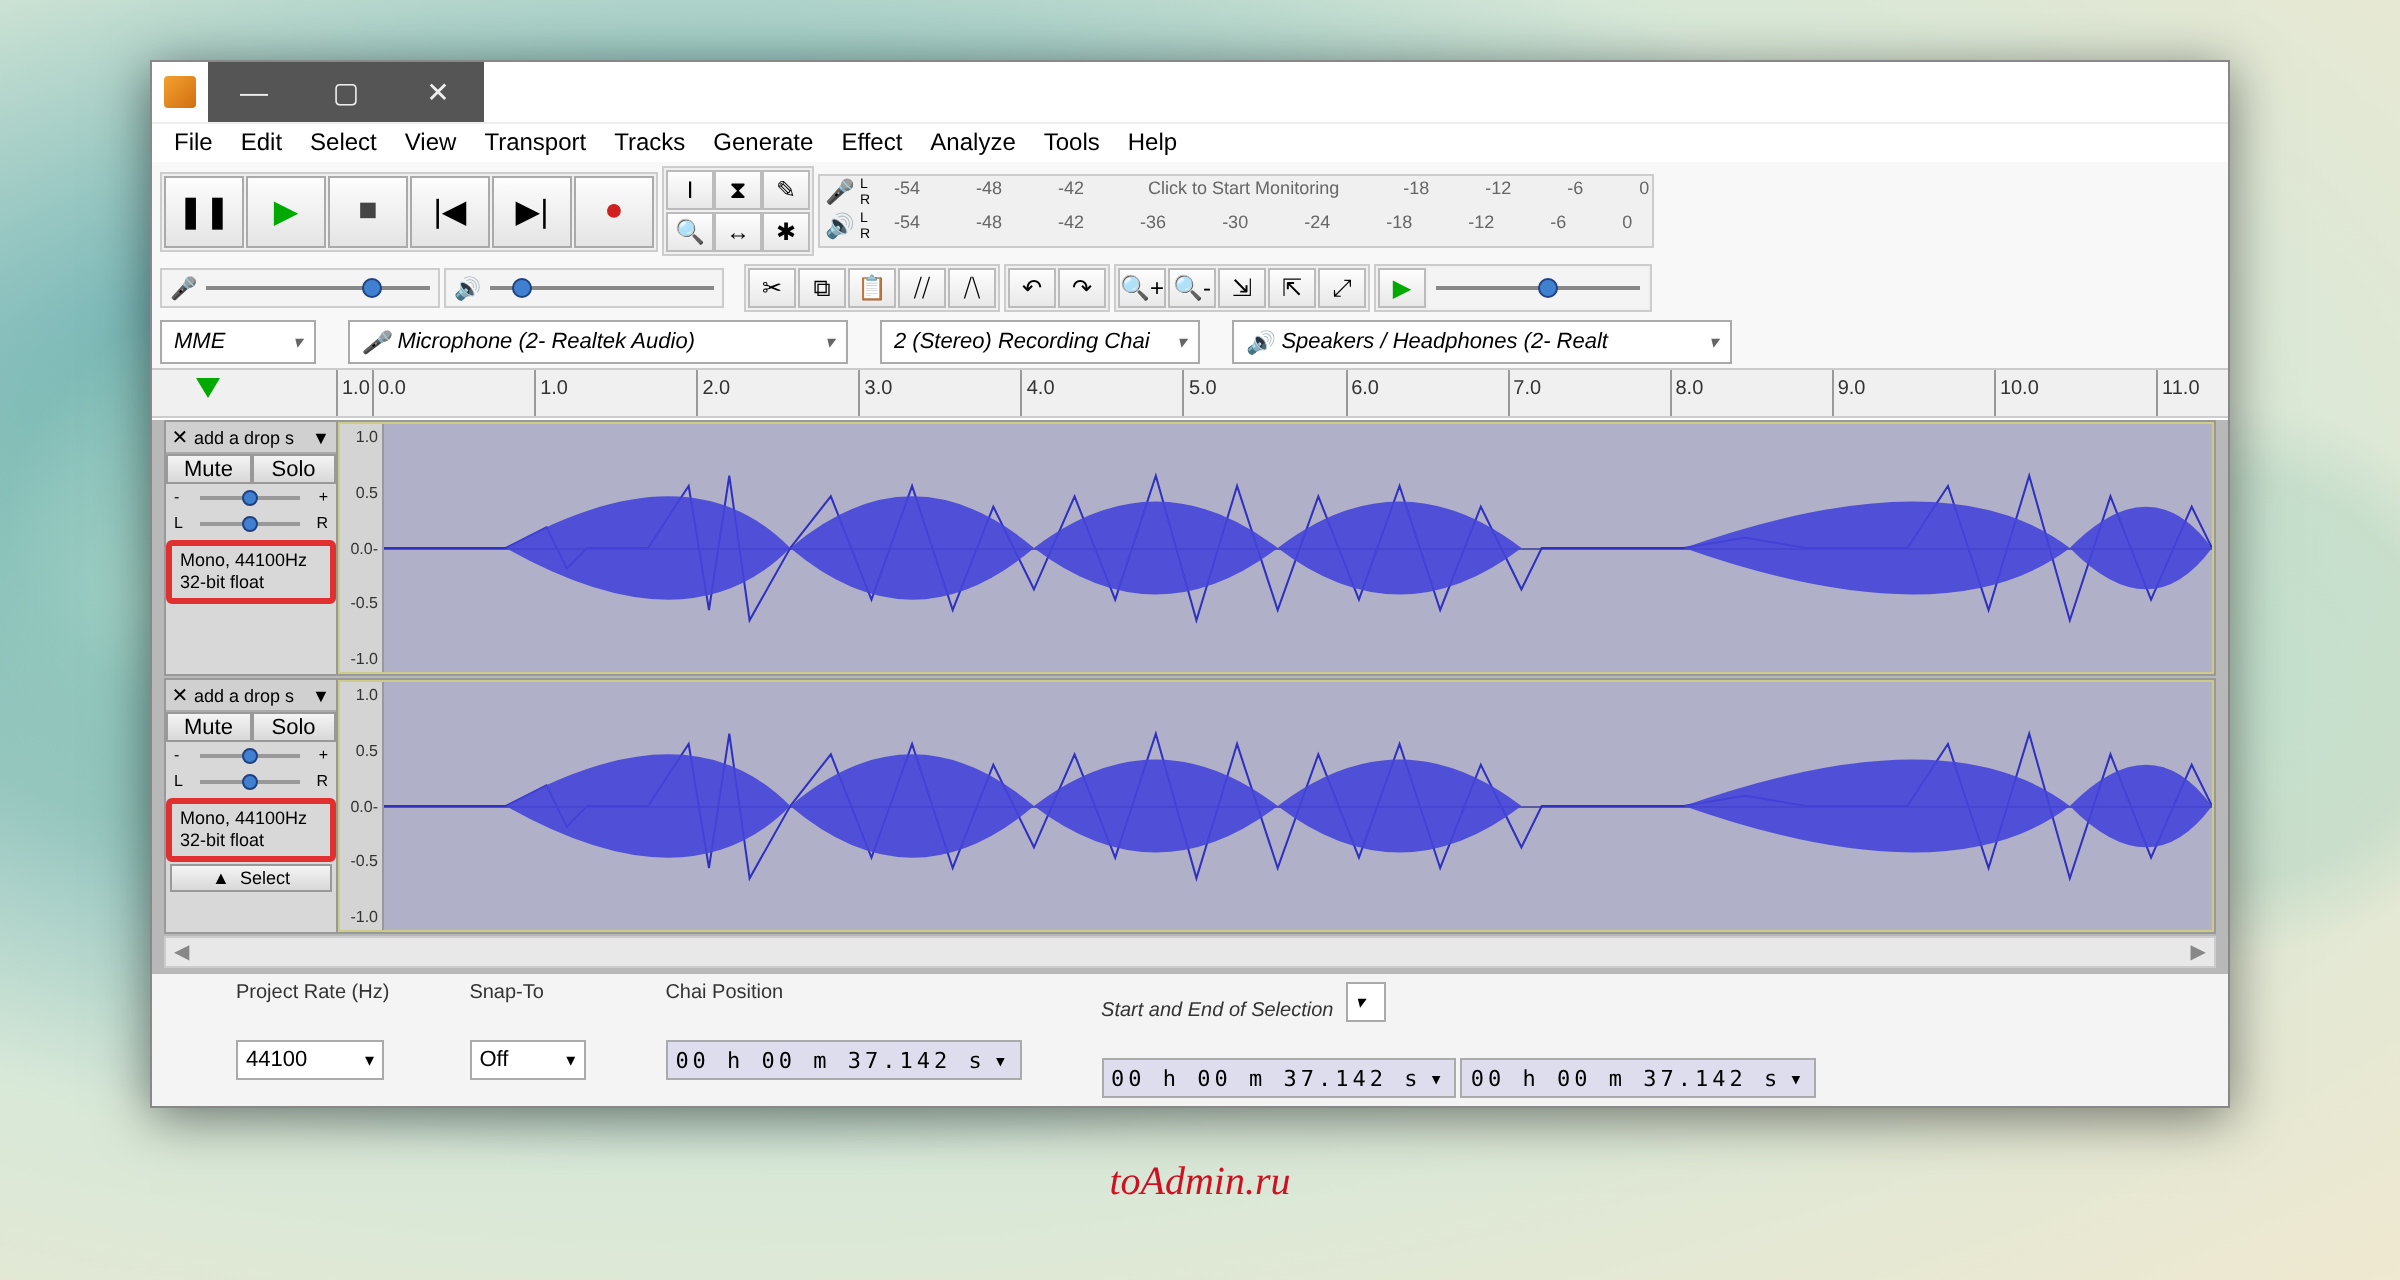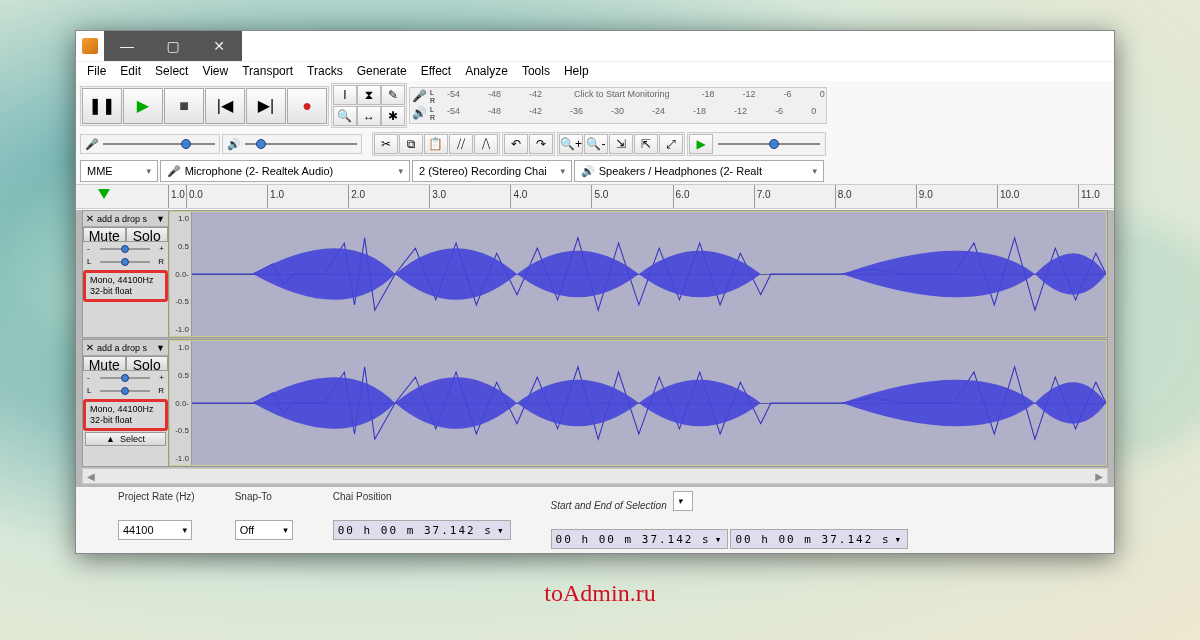--- a/index.html
+++ b/index.html
@@ -115,22 +115,23 @@
     position: absolute; top: -4px;
     width: 10px; height: 10px; border-radius: 50%;
     background: #4080d0;
     border: 1px solid #204080;
   }
   
   
   .device-row {
     display: flex; align-items: center;
     padding: 2px 4px;
-    gap: 2px;
+    gap: 16px;
     background: #f8f8f8;
+    font-style: italic;
   }
   .device-select {
     height: 22px;
     border: 1px solid #aaa;
     background: #fff;
     display: flex; align-items: center;
     padding: 0 6px;
     font-size: 11px;
     gap: 4px;
   }
@@ -178,21 +179,21 @@
     height: 16px;
     background: #d0d0d0;
     border-bottom: 1px solid #aaa;
   }
   .tp-close { width: 14px; text-align: center; font-size: 10px; }
   .tp-name { flex: 1; font-size: 9px; overflow: hidden; white-space: nowrap; }
   .tp-arrow { width: 12px; font-size: 9px; }
   .tp-btns { display: flex; }
   .tp-btns button {
     flex: 1; height: 15px;
-    font-size: 14px;
+    font-size: 11px;
     background: linear-gradient(#f4f4f4, #d8d8d8);
     border: 1px solid #999;
   }
   .tp-slider-row {
     display: flex; align-items: center; justify-content: space-between;
     padding: 2px 4px;
     font-size: 8px;
   }
   .tp-mini-track {
     width: 50px; height: 2px; background: #999; position: relative;
@@ -285,21 +286,21 @@
     border-top: 1px solid #ccc;
     padding: 2px 8px;
     font-size: 11px;
   }
   
   .watermark {
     position: absolute;
     left: 50%; top: 580px;
     transform: translateX(-50%);
     font-family: cursive;
-    font-size: 24px; 
+    font-size: 20px; font-style: italic;
     color: #d01020;
     z-index: 20;
   }
 </style>
 </head>
 <body>
 
 <div class="window">
 
   <div class="titlebar">

